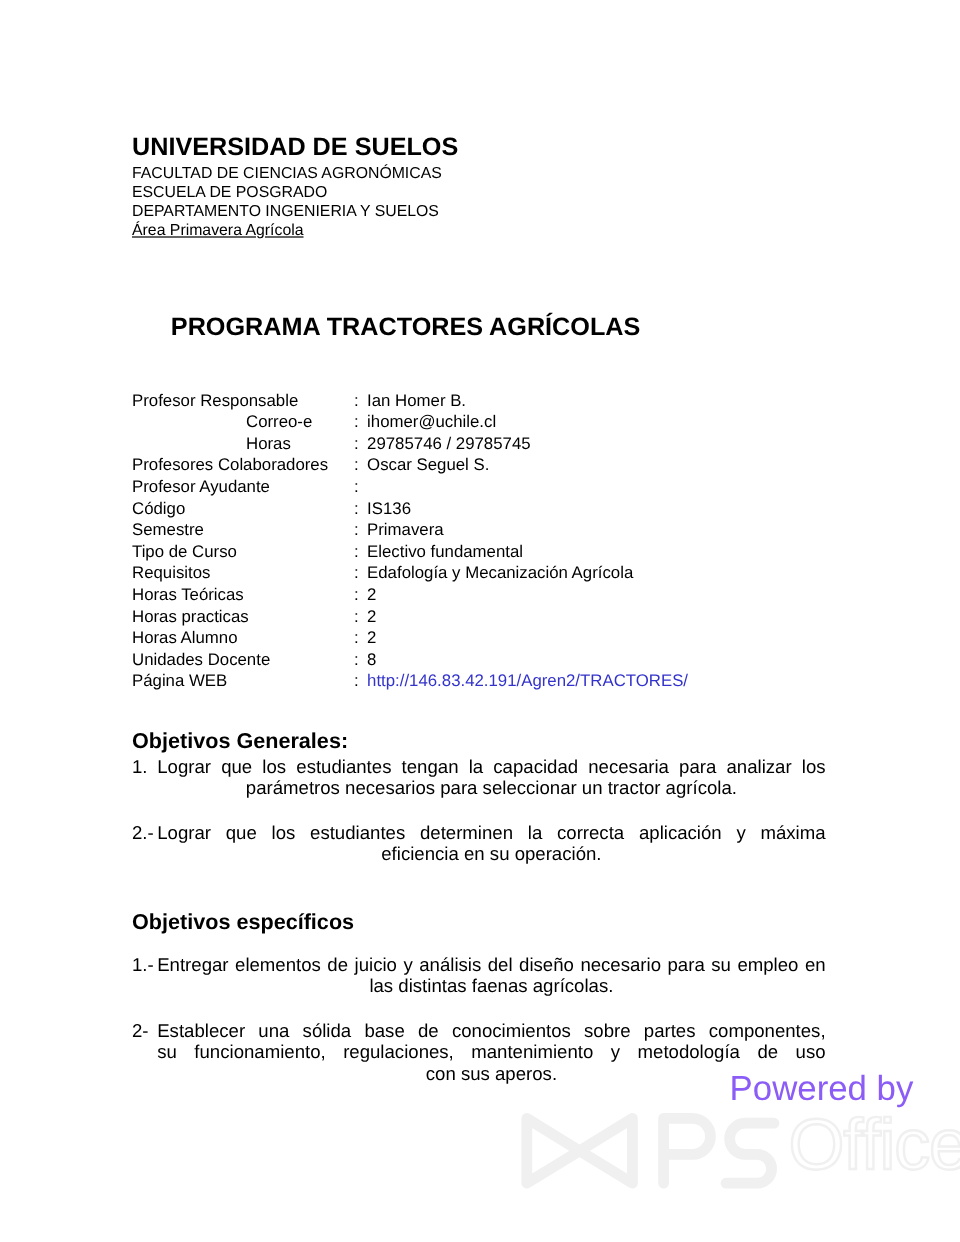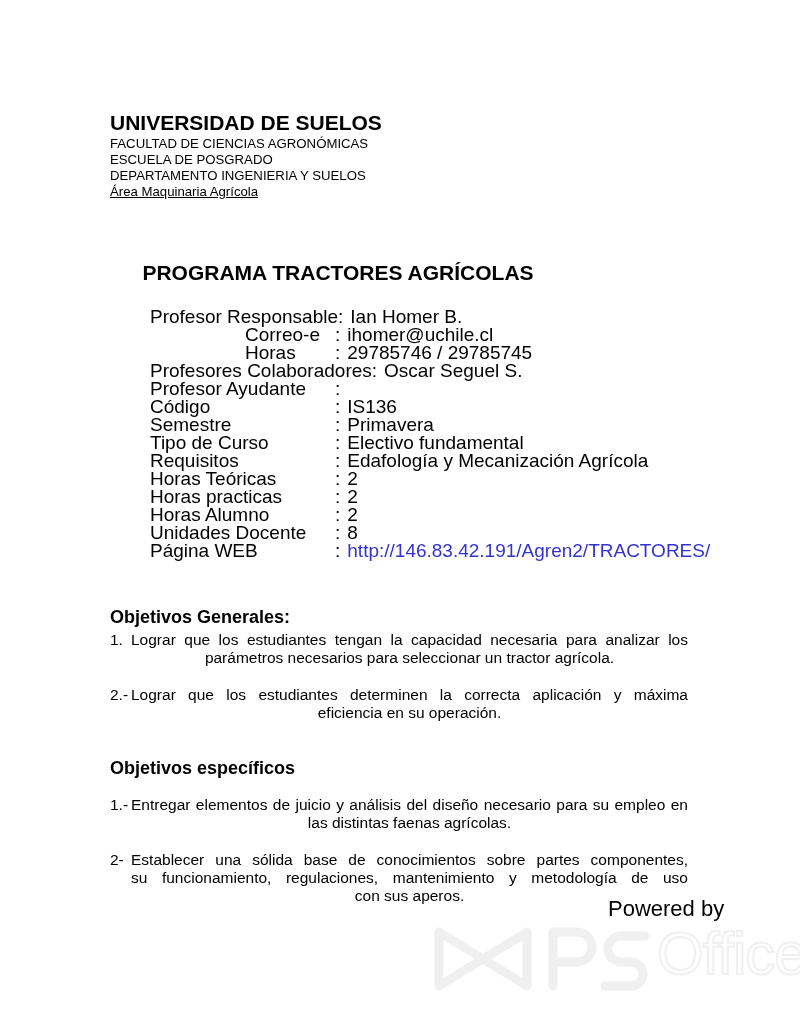--- a/index.html
+++ b/index.html
@@ -15,21 +15,21 @@
   .header { left:110px; top:109px; }
   .h-univ { font-size:21px; font-weight:bold; line-height:27px; white-space:nowrap; }
   .h-line { font-size:13.2px; line-height:16px; white-space:nowrap; }
   .h-area { text-decoration:underline; }
 
   
   .doc-title { left:0; width:676px; top:261px; text-align:center;
                font-size:21px; font-weight:bold; }
 
   
-  .info { left:110px; top:308px; width:578px; font-size:19px; line-height:18px;margin-left:40px; }
+  .info { left:110px; top:324px; width:578px; font-size:14px; line-height:18px; }
   .info-row { display:flex; white-space:nowrap; }
   .info-label { flex:0 0 185px; box-sizing:border-box; }
   .info-label.indent { padding-left:95px; }
   .info-colon { flex:0 0 auto; margin-right:7px; }
   .info-value { flex:0 0 auto; }
   a.weblink { color:#3333cc; text-decoration:none; cursor:pointer; }
 
   
   .section-heading { left:110px; font-size:18px; font-weight:bold; line-height:22px; white-space:nowrap; }
   #h-generales { top:594px;margin-top:12px; }
@@ -40,34 +40,34 @@
   .item-num { flex:0 0 21px; }
   .item-body { flex:1 1 auto; min-width:0; }
   .item-body .jl { text-align:justify; text-align-last:justify; }
   .item-body .ll { text-align:center; }
   #item-g1 { top:631px; }
   #item-g2 { top:686px; }
   #item-e1 { top:796px; }
   #item-e2 { top:851px; }
 
   
-  .powered { left:608px; top:896px; font-size:22px; line-height:25px; color:#000000; white-space:nowrap; }
+  .powered { left:608px; top:896px; font-size:29px; line-height:25px; color:#8b5cf6; white-space:nowrap; }
   .wps-logo { left:433px; top:922px; }
 </style>
 </head>
 <body>
 
 <div class="page">
 
   <div class="abs header">
     <div class="h-univ">UNIVERSIDAD DE SUELOS</div>
     <div class="h-line">FACULTAD DE CIENCIAS AGRONÓMICAS</div>
     <div class="h-line">ESCUELA DE POSGRADO</div>
     <div class="h-line">DEPARTAMENTO INGENIERIA Y SUELOS</div>
-    <div class="h-line h-area">Área Maquinaria Agrícola</div>
+    <div class="h-line h-area">Área Primavera Agrícola</div>
   </div>
 
   <div class="abs doc-title">PROGRAMA TRACTORES AGRÍCOLAS</div>
 
   <div class="abs info">
     <div class="info-row">
       <div class="info-label">Profesor Responsable</div>
       <div class="info-colon">:</div>
       <div class="info-value">Ian Homer B.</div>
     </div>

